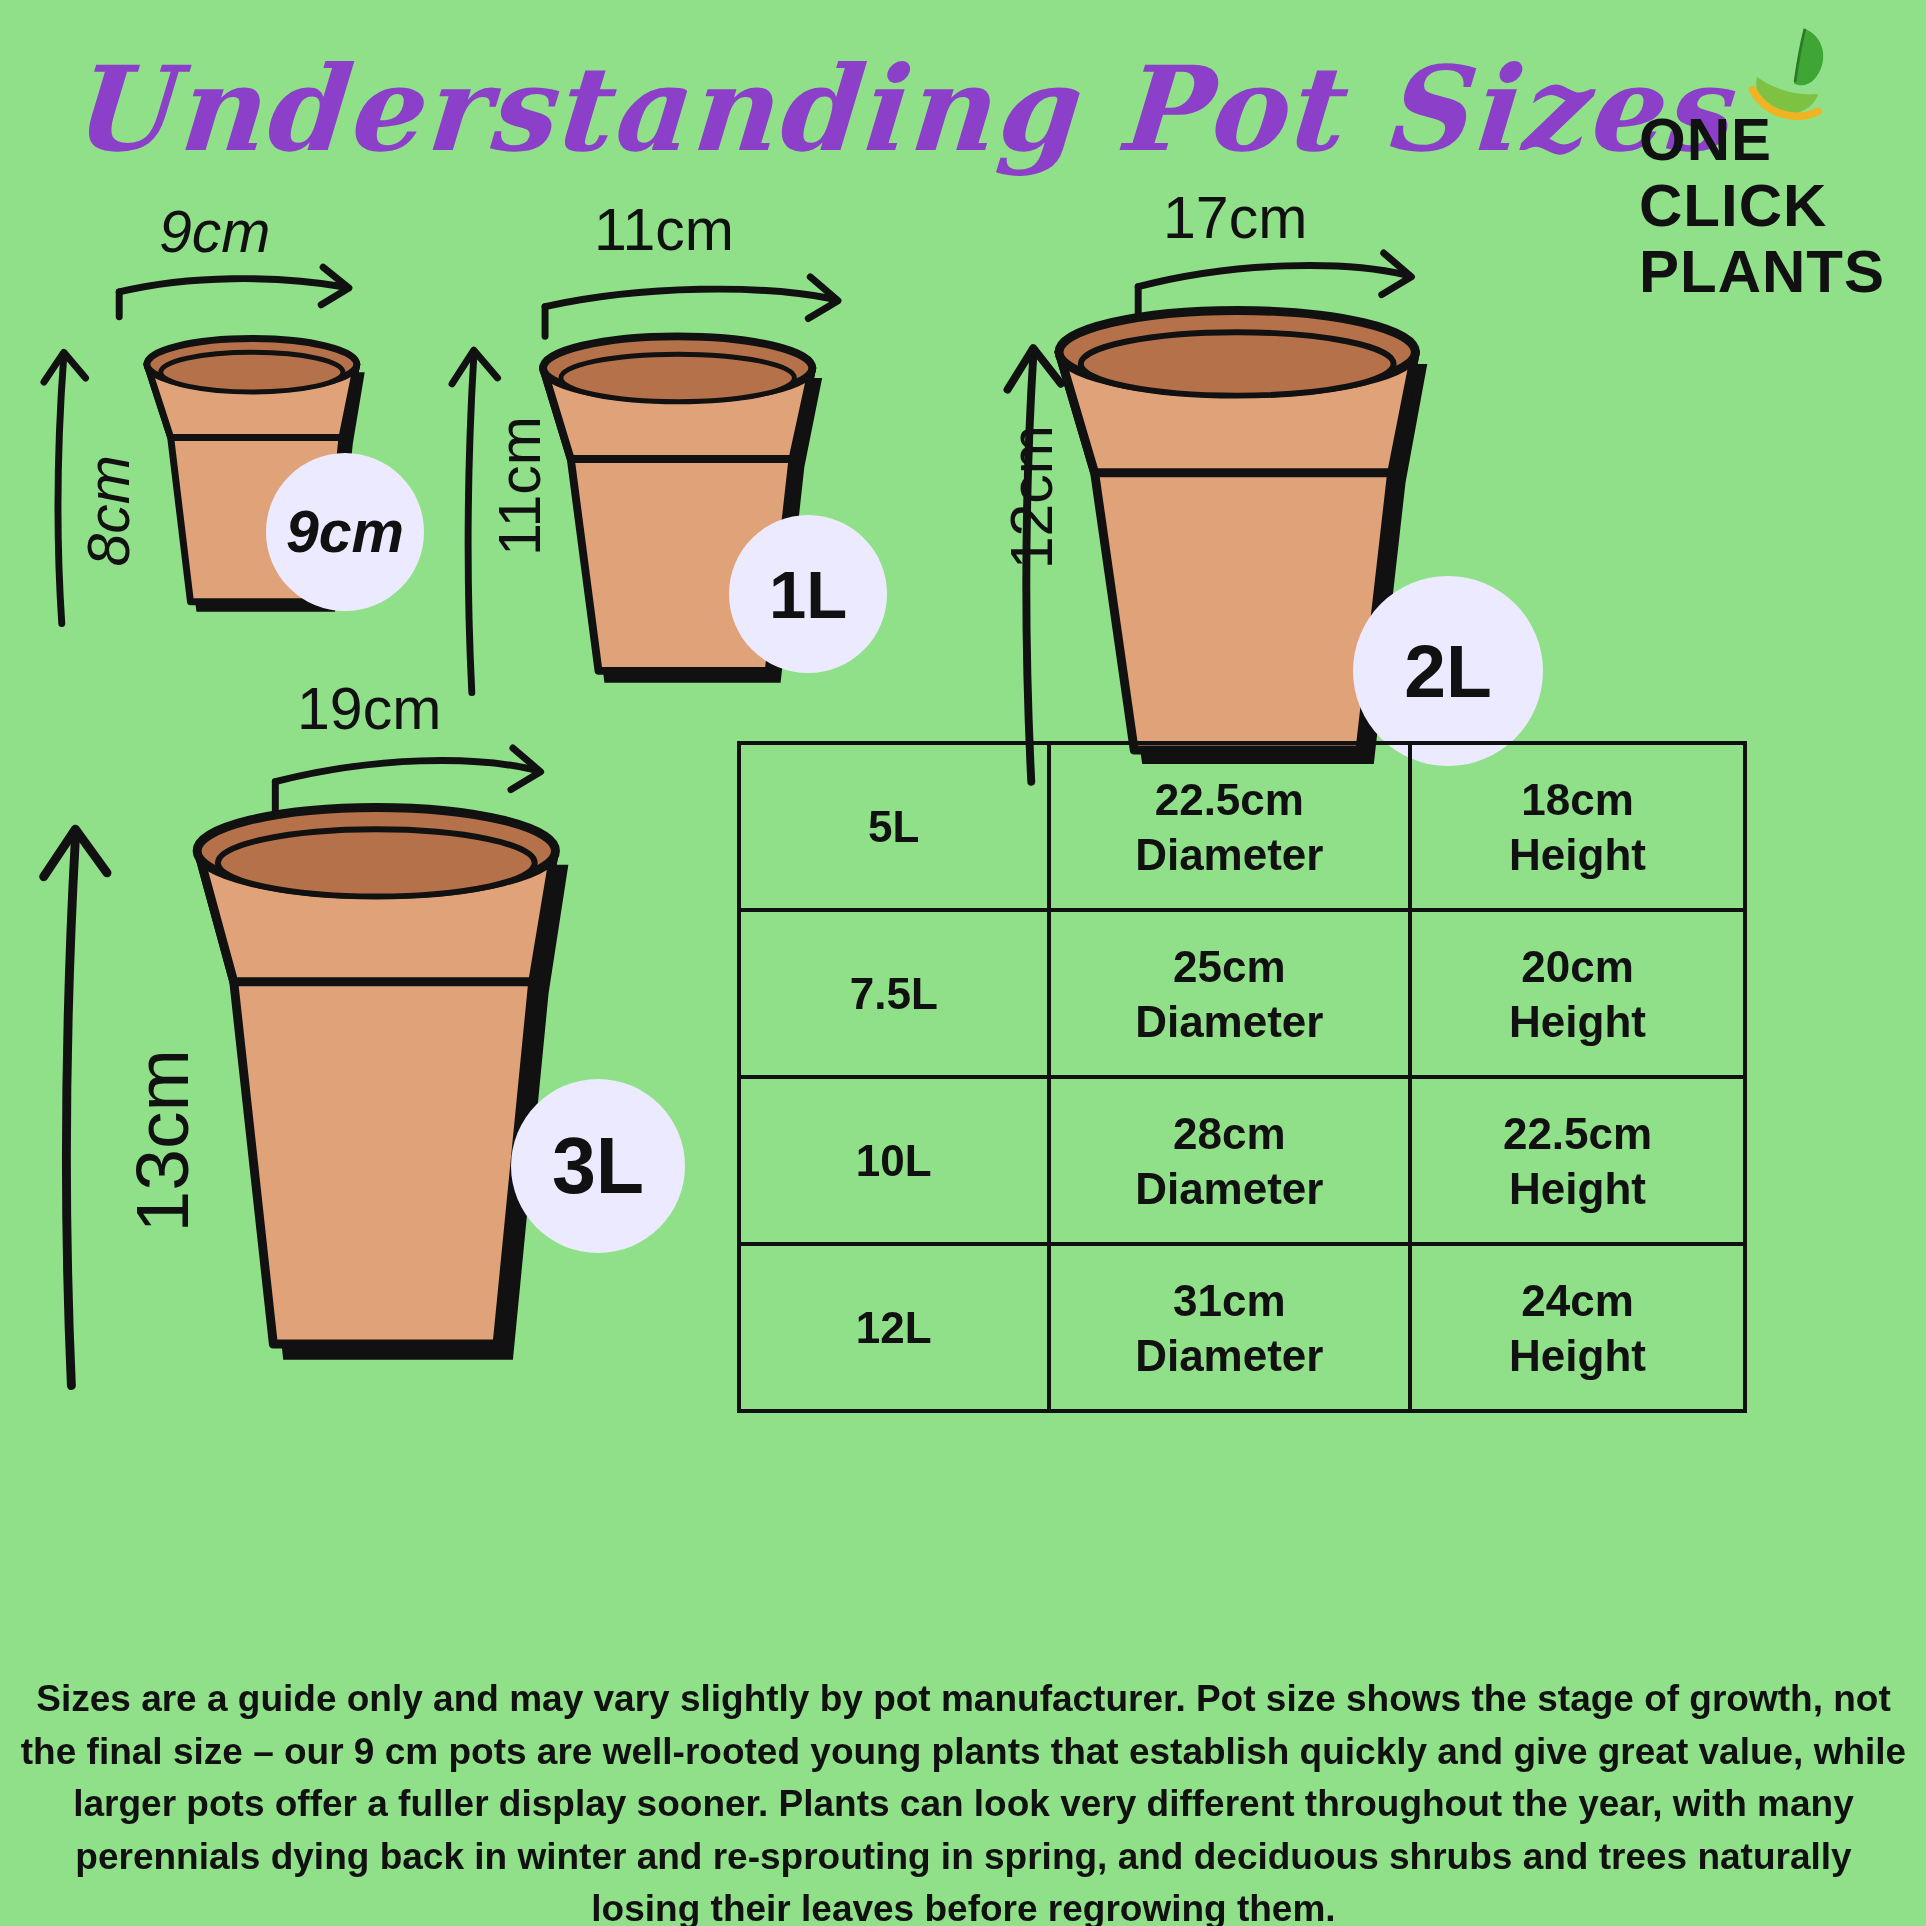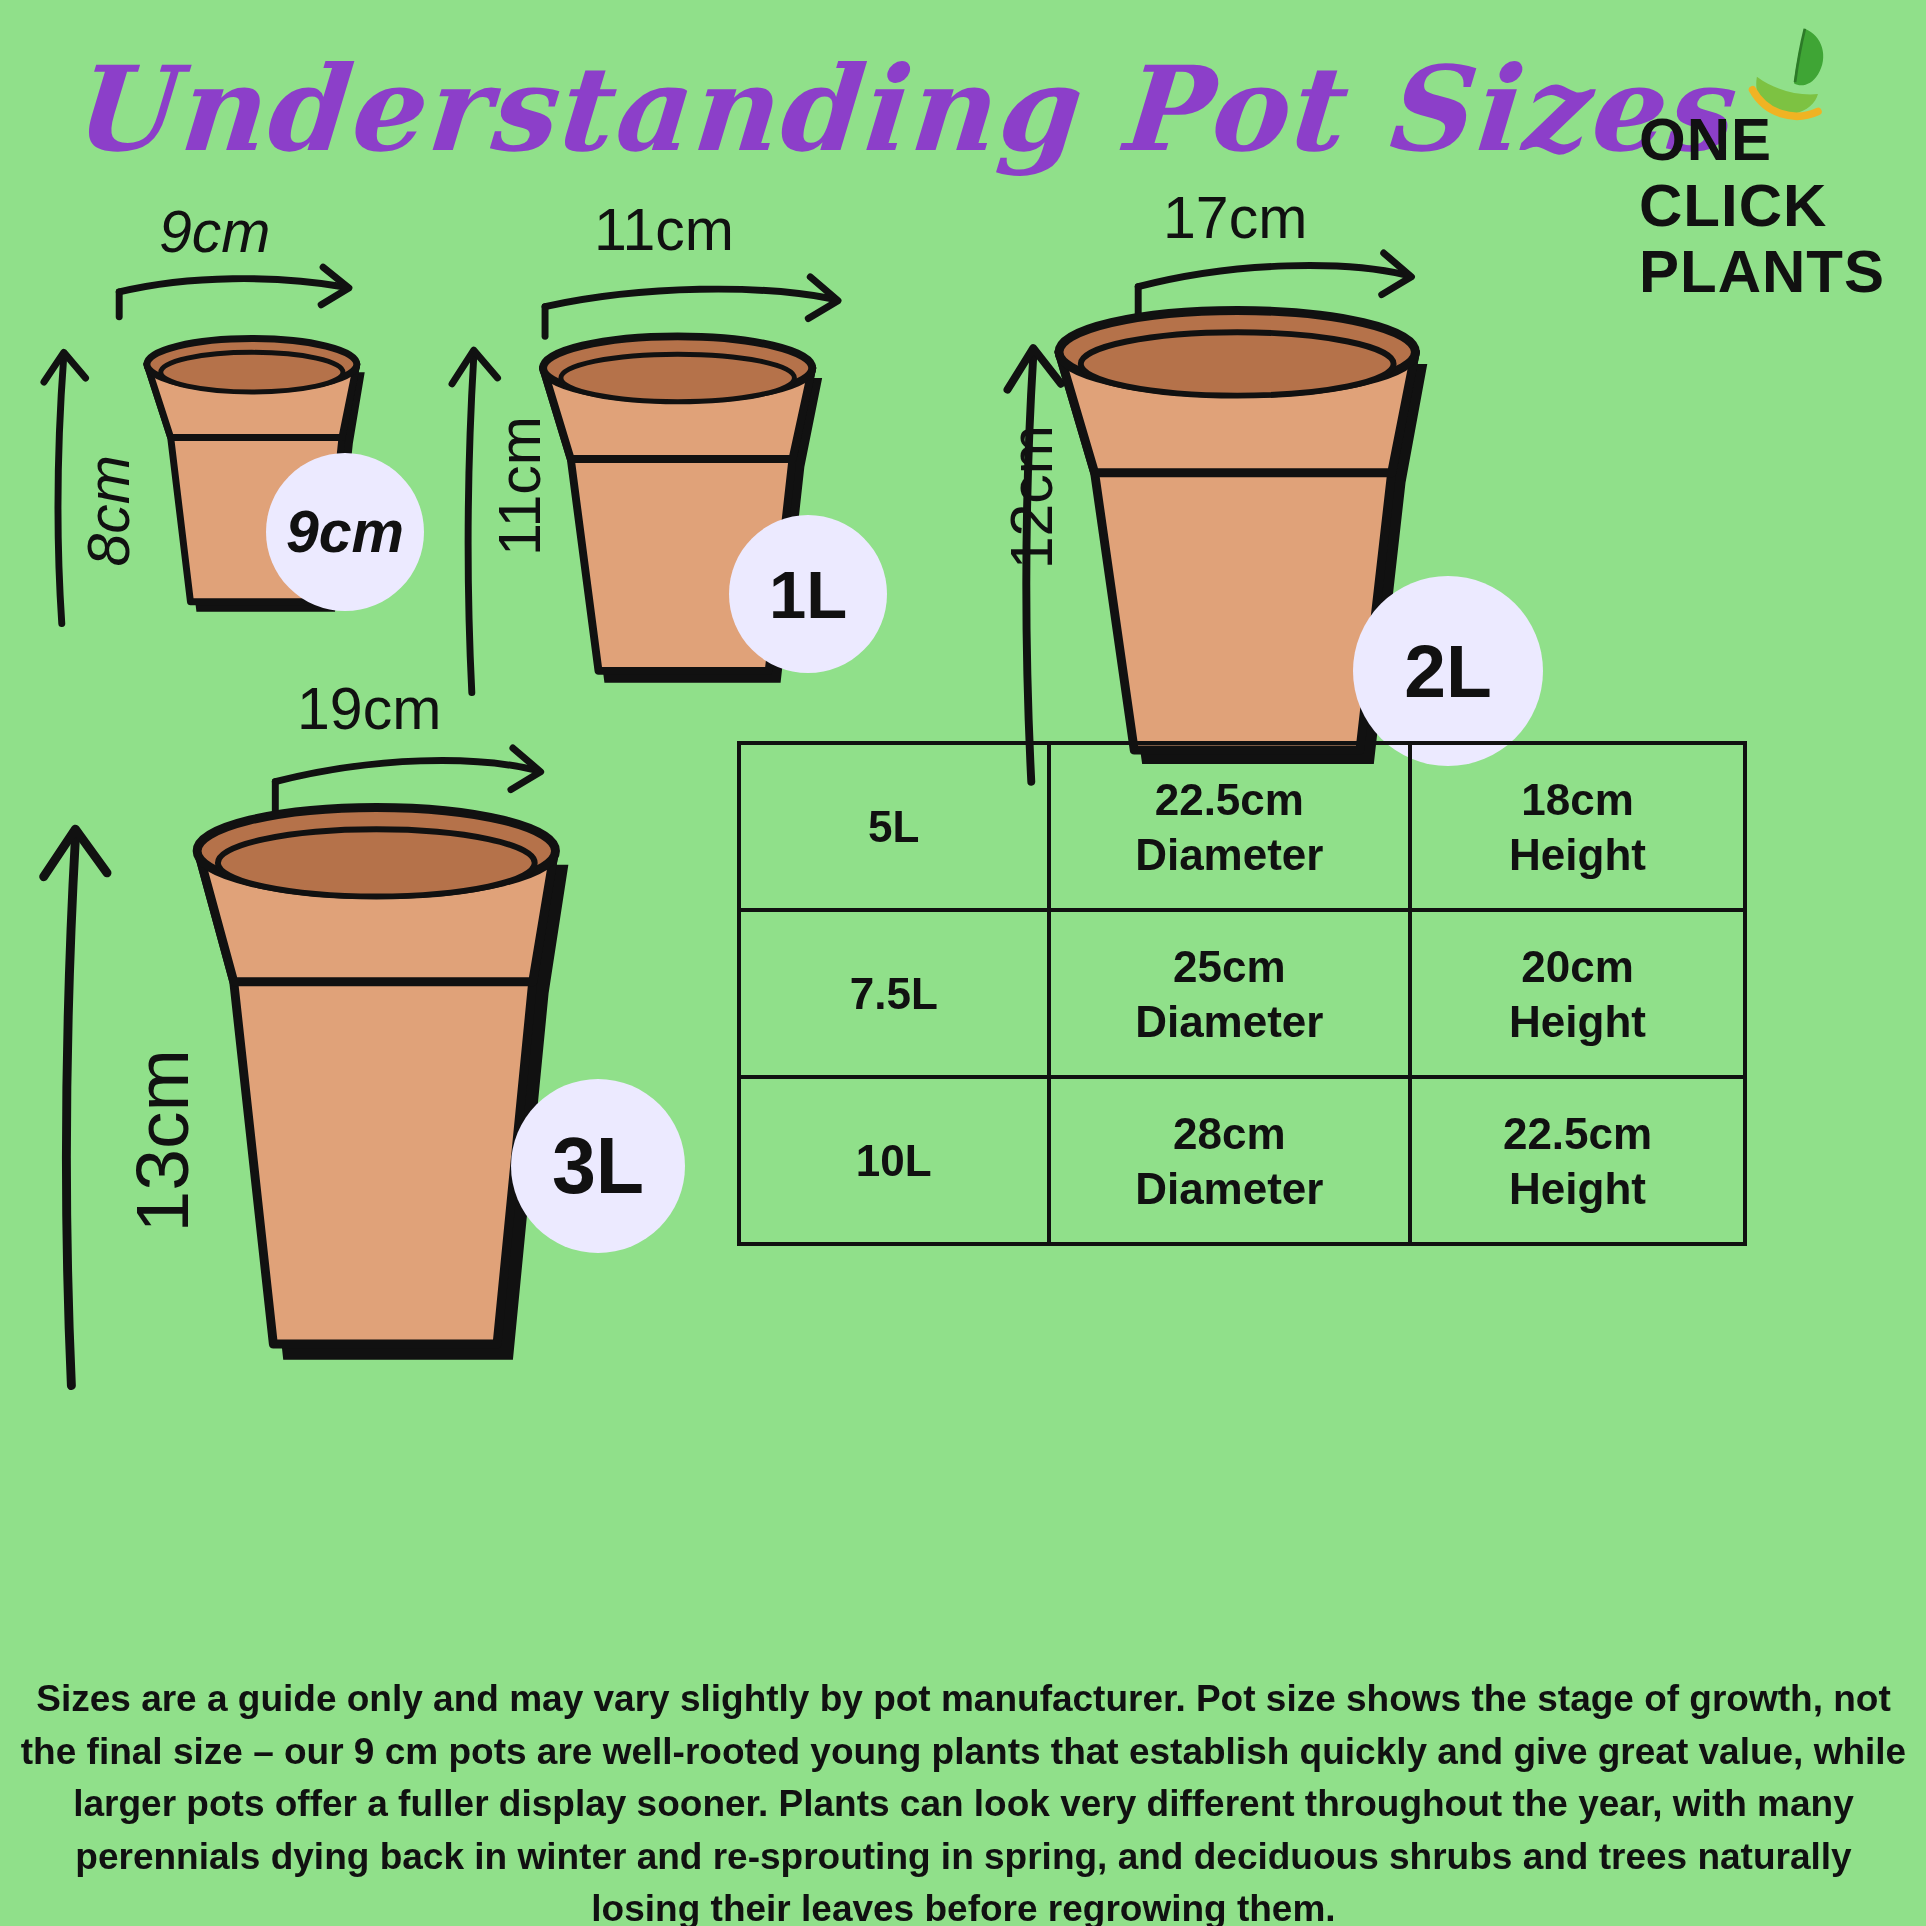--- a/index.html
+++ b/index.html
@@ -243,19 +243,24 @@
       <tr>
         <td class="c0">7.5L</td>
         <td class="c1"><span>25cm<br>Diameter</span></td>
         <td class="c2"><span>20cm<br>Height</span></td>
       </tr>
       <tr>
         <td class="c0">10L</td>
         <td class="c1"><span>28cm<br>Diameter</span></td>
         <td class="c2"><span>22.5cm<br>Height</span></td>
       </tr>
+      <tr>
+        <td class="c0">12L</td>
+        <td class="c1"><span>31cm<br>Diameter</span></td>
+        <td class="c2"><span>24cm<br>Height</span></td>
+      </tr>
     </tbody>
   </table>
 
   <div class="footer">Sizes are a guide only and may vary slightly by pot manufacturer. Pot size shows the stage of growth, not the final size – our 9 cm pots are well-rooted young plants that establish quickly and give great value, while larger pots offer a fuller display sooner. Plants can look very different throughout the year, with many perennials dying back in winter and re-sprouting in spring, and deciduous shrubs and trees naturally losing their leaves before regrowing them.</div>
 
 </div>
 
 
 </body></html>

